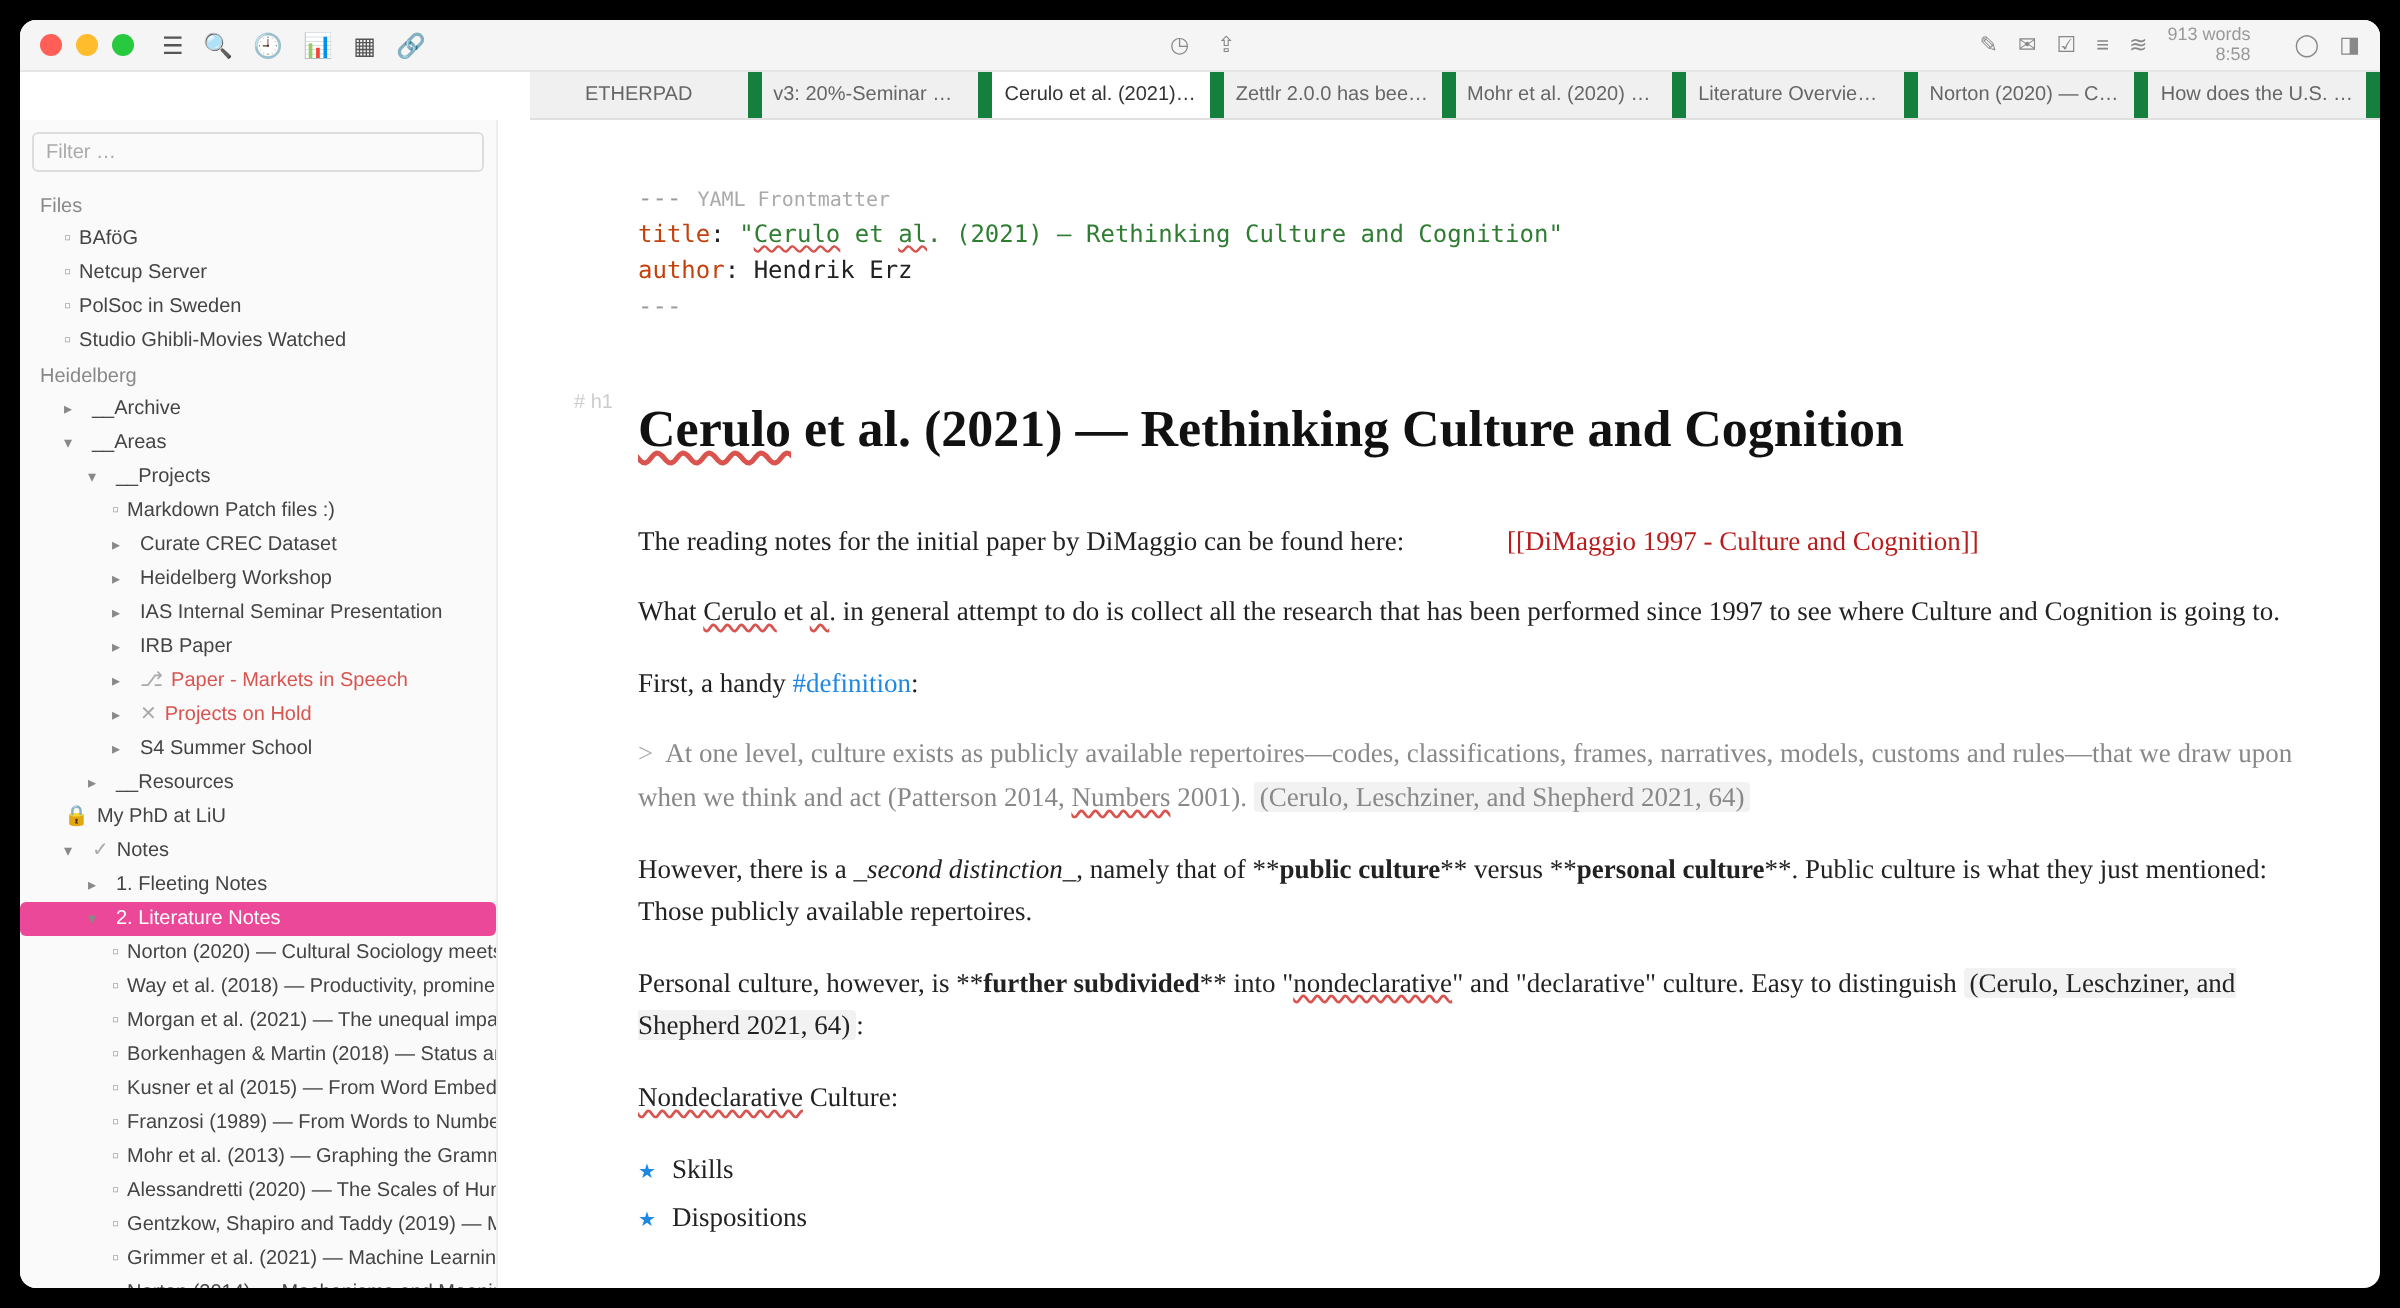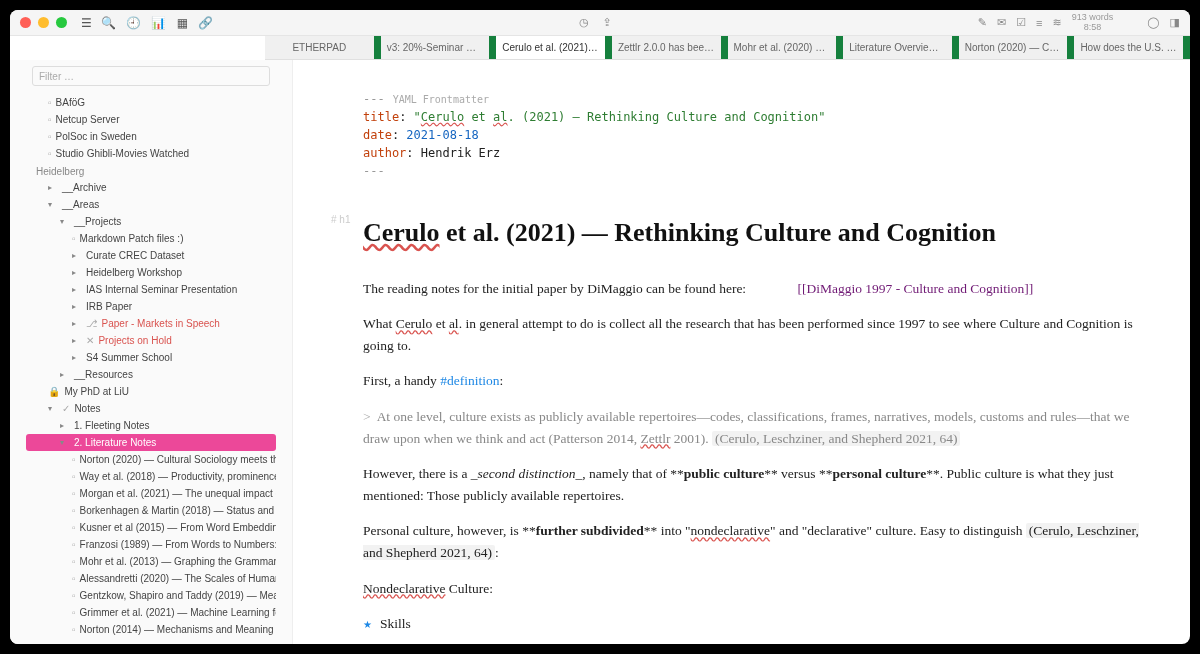--- a/index.html
+++ b/index.html
@@ -33,21 +33,21 @@
 }
 .traffic-lights { display: flex; gap: 7px; margin-right: 14px; }
 .tl { width: 11px; height: 11px; border-radius: 50%; }
 .tl.red { background: #ff5f56; }
 .tl.yellow { background: #ffbd2e; }
 .tl.green { background: #27c93f; }
 .tb-icons { display: flex; gap: 10px; color: #555; }
 .tb-icons span { cursor: pointer; font-size: 12px; }
 .tb-center { flex: 1; display: flex; justify-content: center; gap: 14px; color: #888; }
 .tb-right { display: flex; gap: 10px; align-items: center; color: #888; }
-.tb-stats { text-align: center; font-size: 9px; line-height: 1.1; color: #999; margin-right: 24px; }
+.tb-stats { text-align: right; font-size: 9px; line-height: 1.1; color: #999; margin-right: 12px; }
 
 
 .tabbar {
   height: 24px;
   background: #f0f0f0;
   border-bottom: 1px solid #e0e0e0;
   display: flex;
   margin-left: 255px;
 }
 .tab {
@@ -63,25 +63,25 @@
   text-overflow: ellipsis;
   padding: 0 6px;
   cursor: pointer;
 }
 .tab.active { background: #fff; color: #333; }
 
 .main { flex: 1; display: flex; overflow: hidden; }
 
 
 .sidebar {
-  width: 283px;
+  width: 239px;
   background: #fafafa;
   border-right: 1px solid #eee;
   overflow-y: auto;
-  padding: 6px 16px;
+  padding: 6px 0;
 }
 .filter {
   margin: 0 6px 8px 6px;
   height: 20px;
   border: 1px solid #ddd;
   border-radius: 3px;
   padding: 0 6px;
   font-size: 10px;
   color: #aaa;
   line-height: 20px;
@@ -130,21 +130,21 @@
 .fm-num { color: #1565c0; }
 .underline-red { text-decoration: underline wavy #d9534f; text-align: right; }
 h1.title {
   font-family: Georgia, serif;
   font-size: 26px;
   font-weight: bold;
   margin: 14px 0 24px 0;
   color: #111;
 }
 .gutter-h1 { position: absolute; left: -32px; color: #ccc; font-size: 10px; font-family: Liberation Sans, sans-serif; font-weight: normal; }
-.wikilink { color: #701a75; padding-left: 48px; }
+.wikilink { color: #b91c1c; padding-left: 48px; }
 .hashtag { color: #1e88e5; font-weight: 500; text-align: right; }
 p { margin-bottom: 14px; }
 .quote { color: #888; }
 .quote .gt { color: #aaa; margin-right: 6px; }
 .cite { background: #f2f2f2; padding: 0 3px; border-radius: 2px; }
 ul.star { list-style: none; padding: 0; margin: 6px 0; }
 ul.star li::before { content: "★"; color: #1e88e5; font-size: 10px; margin-right: 8px; }
 ul.star li { margin-bottom: 3px; }
 
 ::-webkit-scrollbar { width: 6px; }
@@ -196,20 +196,21 @@
       <div class="tab">Mohr et al. (2020) — Measuring Cultur</div>
       <div class="tab">Literature Overview: CREC in Political I</div>
       <div class="tab">Norton (2020) — Cultural Sociology m</div>
       <div class="tab">How does the U.S. Congress Work?</div>
     </div>
 
   <div class="main">
 
     <div class="sidebar">
       <div class="filter">Filter …</div>
+      <div class="section-header">Files</div>
       <div id="files-list">
           <div class="tree-item indent-1">
             <span class="doc-icon">▫</span>
             <span>BAföG</span>
           </div>
           <div class="tree-item indent-1">
             <span class="doc-icon">▫</span>
             <span>Netcup Server</span>
           </div>
           <div class="tree-item indent-1">
@@ -334,21 +335,20 @@
             <span class="doc-icon">▫</span>
             <span>Norton (2014) — Mechanisms and Meaning Structures</span>
           </div>
         </div>
     </div>
 
     <div class="editor">
       <div class="frontmatter">
         <div><span class="fm-dash">---</span><span class="fm-label">YAML Frontmatter</span></div>
         <div><span class="fm-key">title</span>: <span class="fm-str"><span>"</span><span class="underline-red">Cerulo</span><span> et </span><span class="underline-red">al</span><span>. (2021) — Rethinking Culture and Cognition"</span></span></div>
-        <div><span class="fm-key">date</span>: <span class="fm-num">2021-08-18</span></div>
         <div><span class="fm-key">author</span>: <span>Hendrik Erz</span></div>
         <div><span class="fm-dash">---</span></div>
       </div>
 
       <h1 class="title" style="position:relative;">
         <span class="gutter-h1"># h1</span>
         <span class="underline-red">Cerulo</span><span> et al. (2021) — Rethinking Culture and Cognition</span>
       </h1>
 
       <p>
@@ -357,21 +357,21 @@
 
       <p>
         <span>What </span><span class="underline-red">Cerulo</span><span> et </span><span class="underline-red">al</span><span>. in general attempt to do is collect all the research that has been performed since 1997 to see where Culture and Cognition is going to.</span>
       </p>
 
       <p>
         <span>First, a handy </span><span class="hashtag">#definition</span><span>:</span>
       </p>
 
       <p class="quote">
-        <span class="gt">&gt;</span><span>At one level, culture exists as publicly available repertoires—codes, classifications, frames, narratives, models, customs and rules—that we draw upon when we think and act (Patterson 2014, </span><span class="underline-red">Zettlr</span><span> 2001). </span><span class="cite">(Cerulo, Leschziner, and Shepherd 2021, 64)</span>
+        <span class="gt">&gt;</span><span>At one level, culture exists as publicly available repertoires—codes, classifications, frames, narratives, models, customs and rules—that we draw upon when we think and act (Patterson 2014, </span><span class="underline-red">Numbers</span><span> 2001). </span><span class="cite">(Cerulo, Leschziner, and Shepherd 2021, 64)</span>
       </p>
 
       <p>
         <span>However, there is a </span><i>_second distinction_</i><span>, namely that of **</span><b>public culture</b><span>** versus **</span><b>personal culture</b><span>**. Public culture is what they just mentioned: Those publicly available repertoires.</span>
       </p>
 
       <p>
         <span>Personal culture, however, is **</span><b>further subdivided</b><span>** into "</span><span class="underline-red">nondeclarative</span><span>" and "declarative" culture. Easy to distinguish </span><span class="cite">(Cerulo, Leschziner, and Shepherd 2021, 64)</span><span>:</span>
       </p>
 

